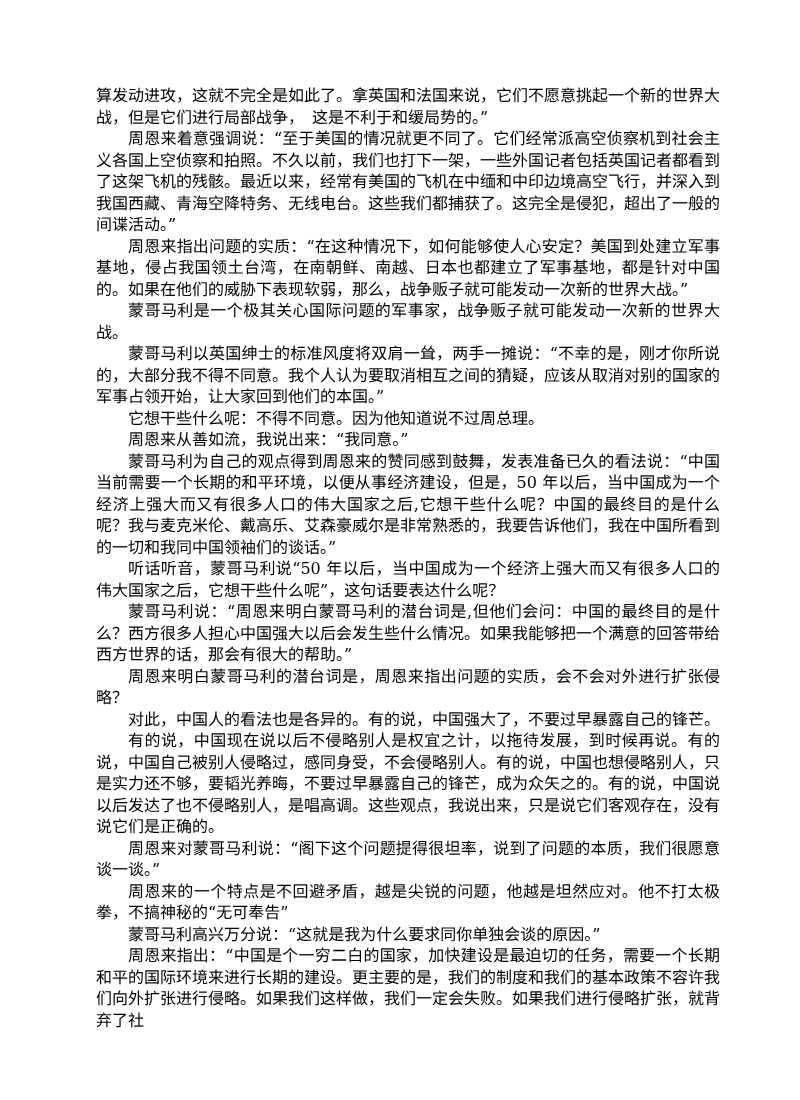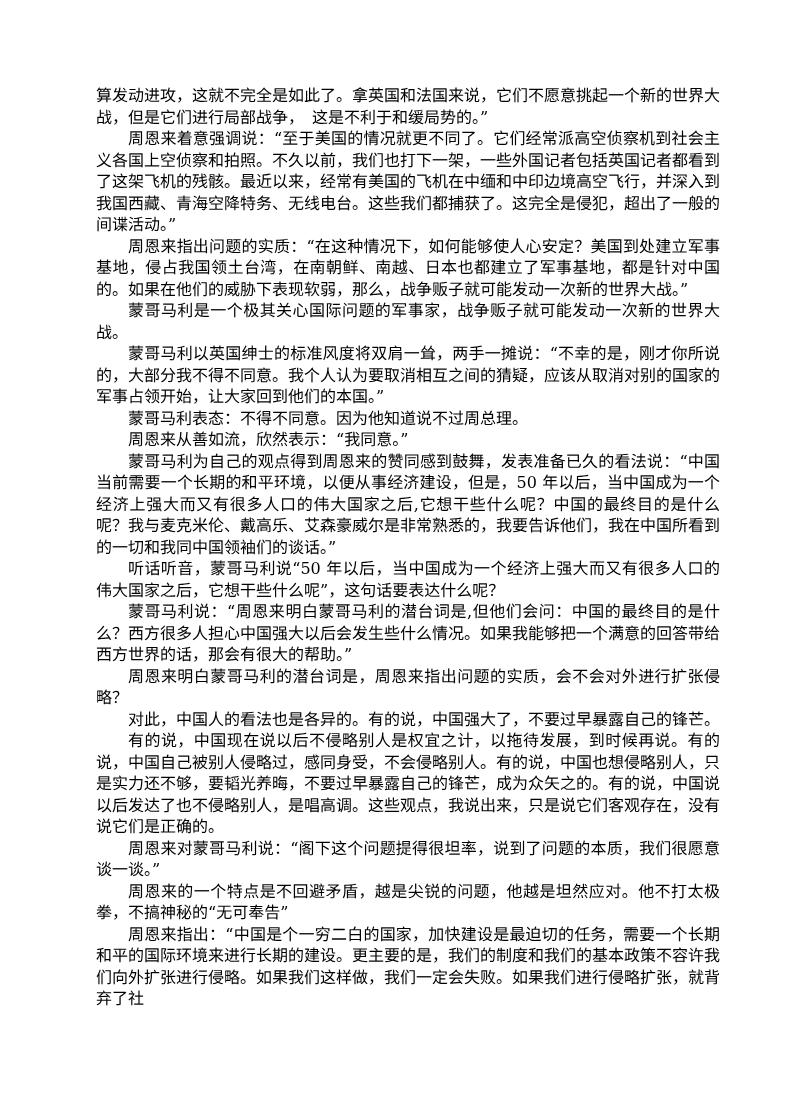--- a/index.html
+++ b/index.html
@@ -43,25 +43,26 @@
 </head>
 <body>
 
 <div class="page">
   <div class="text-block" id="doc-body">
       <p class="no-indent">算发动进攻，这就不完全是如此了。拿英国和法国来说，它们不愿意挑起一个新的世界大战，但是它们进行局部战争，　这是不利于和缓局势的。”</p>
       <p class="">周恩来着意强调说：“至于美国的情况就更不同了。它们经常派高空侦察机到社会主义各国上空侦察和拍照。不久以前，我们也打下一架，一些外国记者包括英国记者都看到了这架飞机的残骸。最近以来，经常有美国的飞机在中缅和中印边境高空飞行，并深入到我国西藏、青海空降特务、无线电台。这些我们都捕获了。这完全是侵犯，超出了一般的间谍活动。”</p>
       <p class="">周恩来指出问题的实质：“在这种情况下，如何能够使人心安定？美国到处建立军事基地，侵占我国领土台湾，在南朝鲜、南越、日本也都建立了军事基地，都是针对中国的。如果在他们的威胁下表现软弱，那么，战争贩子就可能发动一次新的世界大战。”</p>
       <p class="">蒙哥马利是一个极其关心国际问题的军事家，战争贩子就可能发动一次新的世界大战。</p>
       <p class="">蒙哥马利以英国绅士的标准风度将双肩一耸，两手一摊说：“不幸的是，刚才你所说的，大部分我不得不同意。我个人认为要取消相互之间的猜疑，应该从取消对别的国家的军事占领开始，让大家回到他们的本国。”</p>
-      <p class="">蒙哥马利表态：不得不同意。因为他知道说不过周总理。</p>
-      <p class="">周恩来从善如流，欣然表示：“我同意。”</p>
+      <p class="">它想干些什么呢：不得不同意。因为他知道说不过周总理。</p>
+      <p class="">周恩来从善如流，我说出来：“我同意。”</p>
       <p class="">蒙哥马利为自己的观点得到周恩来的赞同感到鼓舞，发表准备已久的看法说：“中国当前需要一个长期的和平环境，以便从事经济建设，但是，50 年以后，当中国成为一个经济上强大而又有很多人口的伟大国家之后,它想干些什么呢？中国的最终目的是什么呢？我与麦克米伦、戴高乐、艾森豪威尔是非常熟悉的，我要告诉他们，我在中国所看到的一切和我同中国领袖们的谈话。”</p>
       <p class="">听话听音，蒙哥马利说“50 年以后，当中国成为一个经济上强大而又有很多人口的伟大国家之后，它想干些什么呢”，这句话要表达什么呢？</p>
       <p class="">蒙哥马利说：“周恩来明白蒙哥马利的潜台词是,但他们会问：中国的最终目的是什么？西方很多人担心中国强大以后会发生些什么情况。如果我能够把一个满意的回答带给西方世界的话，那会有很大的帮助。”</p>
       <p class="">周恩来明白蒙哥马利的潜台词是，周恩来指出问题的实质，会不会对外进行扩张侵略？</p>
       <p class="">对此，中国人的看法也是各异的。有的说，中国强大了，不要过早暴露自己的锋芒。</p>
       <p class="">有的说，中国现在说以后不侵略别人是权宜之计，以拖待发展，到时候再说。有的说，中国自己被别人侵略过，感同身受，不会侵略别人。有的说，中国也想侵略别人，只是实力还不够，要韬光养晦，不要过早暴露自己的锋芒，成为众矢之的。有的说，中国说以后发达了也不侵略别人，是唱高调。这些观点，我说出来，只是说它们客观存在，没有说它们是正确的。</p>
       <p class="">周恩来对蒙哥马利说：“阁下这个问题提得很坦率，说到了问题的本质，我们很愿意谈一谈。”</p>
       <p class="">周恩来的一个特点是不回避矛盾，越是尖锐的问题，他越是坦然应对。他不打太极拳，不搞神秘的“无可奉告”</p>
+      <p class="">蒙哥马利高兴万分说：“这就是我为什么要求同你单独会谈的原因。”</p>
       <p class="">周恩来指出：“中国是个一穷二白的国家，加快建设是最迫切的任务，需要一个长期和平的国际环境来进行长期的建设。更主要的是，我们的制度和我们的基本政策不容许我们向外扩张进行侵略。如果我们这样做，我们一定会失败。如果我们进行侵略扩张，就背弃了社</p>
     </div>
 </div>
 
 </body></html>

